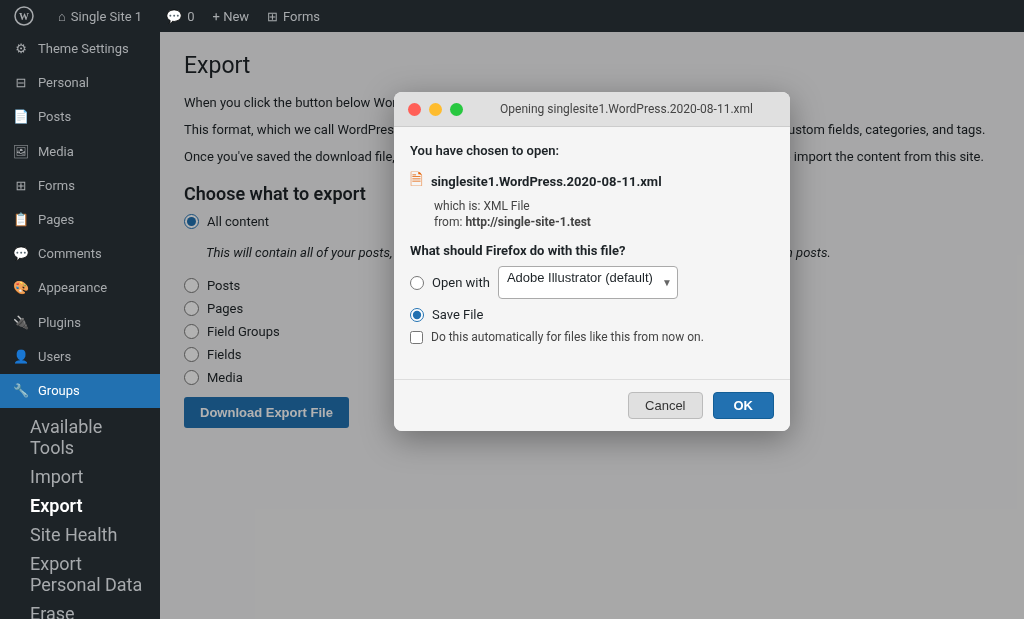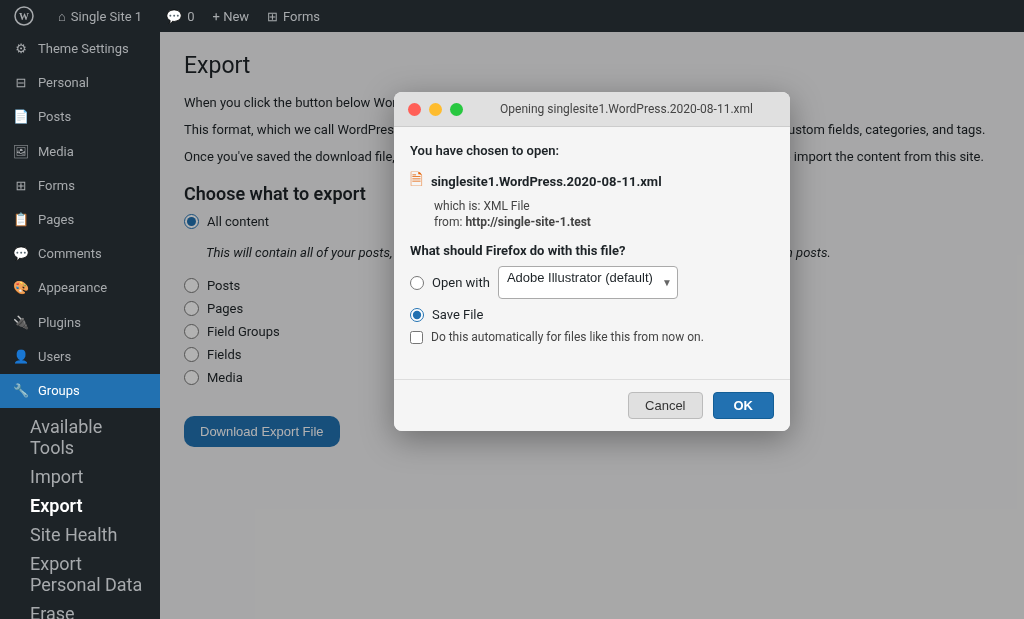--- a/index.html
+++ b/index.html
@@ -61,26 +61,26 @@
     #main p { color: #1d2327; line-height: 1.6; margin-bottom: 6px; font-size: 13px; }
     #main h2 { font-size: 18px; font-weight: 600; color: #1d2327; margin: 16px 0 10px; }
     .radio-group { display: flex; flex-direction: column; gap: 8px; margin-top: 8px; }
     .radio-item { display: flex; align-items: center; gap: 8px; font-size: 13px; color: #1d2327; }
     .radio-item input[type=radio] { accent-color: #2271b1; width: 15px; height: 15px; }
     .all-content-note { font-style: italic; color: #646970; font-size: 13px; margin: 6px 0 10px 22px; }
     .btn-download {
       background: #2271b1;
       color: #fff;
       border: none;
-      border-radius: 10px;
+      border-radius: 3px;
       padding: 8px 16px;
       font-size: 13px;
       cursor: pointer;
-      margin-top: 31px;
-      font-weight: 400;
+      margin-top: 12px;
+      font-weight: 700;
     }
 
     
     #modal-overlay {
       position: absolute;
       top: 0; left: 0; right: 0; bottom: 0;
       background: rgba(0,0,0,0.3);
       display: flex;
       align-items: flex-start;
       justify-content: center;

